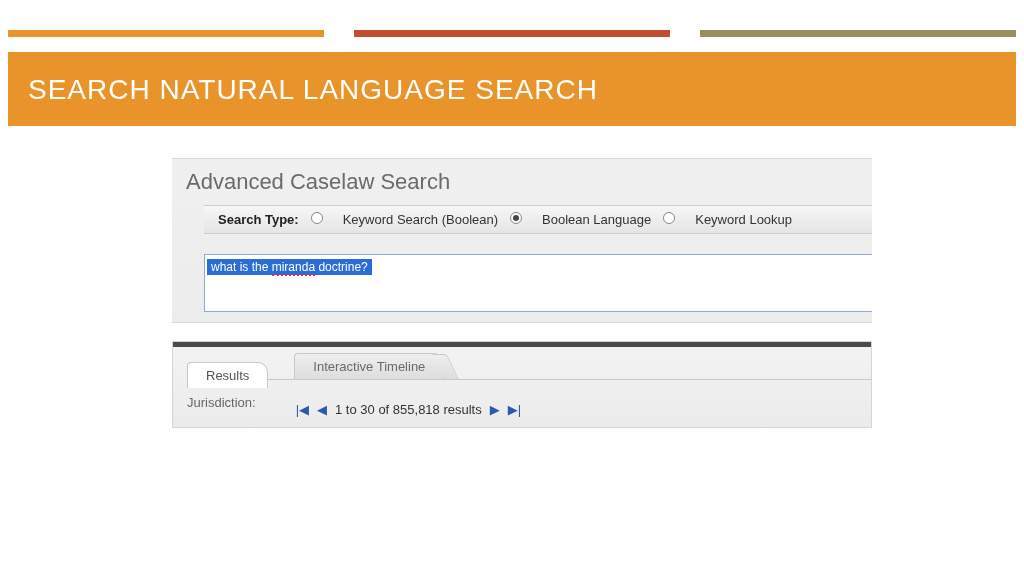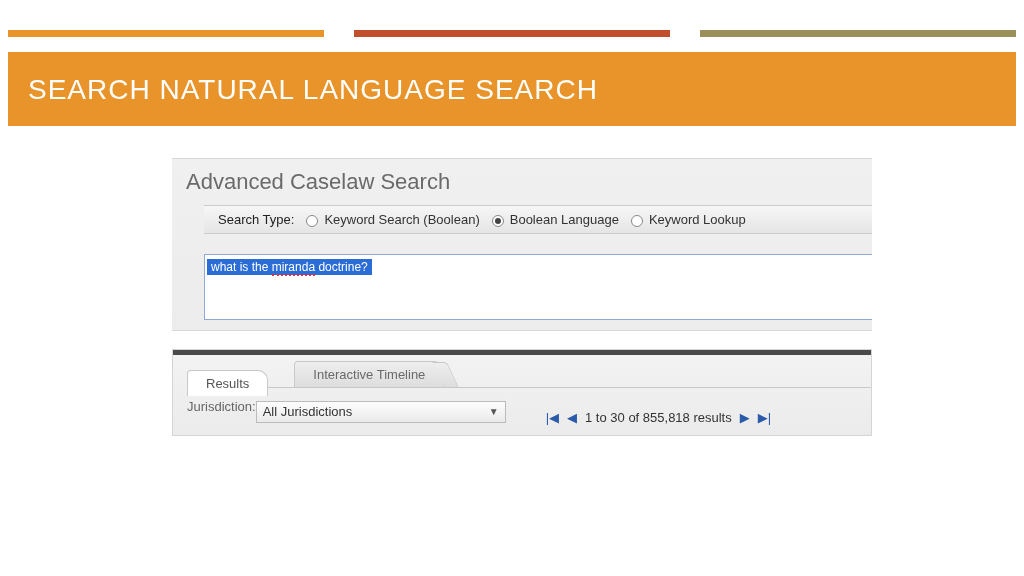--- a/index.html
+++ b/index.html
@@ -55,27 +55,27 @@
       border-left: none;
       border-right: none;
       margin: 4px 0 0 32px;
       padding: 6px 0 6px 14px;
       display: flex;
       align-items: center;
       gap: 12px;
       font-size: 13px;
     }
     .search-type-label {
-      font-weight: normal;
+      font-weight: bold;
       color: #222;
     }
     .radio-wrap {
       display: flex;
-      align-items: flex-end;
-      gap: 6px;
+      align-items: flex-start;
+      gap: 20px;
       color: #333;
     }
     .radio-circle {
       width: 12px;
       height: 12px;
       border-radius: 50%;
       border: 1px solid #888;
       background: #fff;
       display: inline-flex;
       align-items: center;
@@ -85,21 +85,21 @@
       content: "";
       width: 6px;
       height: 6px;
       border-radius: 50%;
       background: #444;
     }
     .query-area {
       margin: 20px 0 0 32px;
       border: 1px solid #8fa9d6;
       border-right: none;
-      height: 66px;
+      height: 58px;
       padding: 2px;
       background: #fff;
     }
     .query-text {
       background: #2a6dd6;
       color: #fff;
       font-size: 12px;
       padding: 1px 4px;
       display: inline-block;
       font-family: Arial;
@@ -157,21 +157,21 @@
       border-top-right-radius: 4px;
     }
     .results-row {
       display: flex;
       align-items: center;
       padding: 8px 14px 0 14px;
       gap: 40px;
     }
     .juris-block {
       display: flex;
-      flex-direction: row;
+      flex-direction: column;
       font-size: 13px;
       color: #666;
     }
     .juris-select {
       margin-top: 2px;
       width: 250px;
       height: 22px;
       border: 1px solid #bbb;
       background: linear-gradient(#fdfdfd, #eaeaea);
       font-size: 13px;
@@ -238,24 +238,20 @@
 
   <div class="panel-2">
     <div class="dark-top"></div>
     <div class="tabs-row">
       <div class="tab active">Results</div>
       <div class="tab inactive">Interactive Timeline</div>
     </div>
     <div class="results-row">
       <div class="juris-block">
         <span>Jurisdiction:</span>
-        <div class="juris-select">
-          <span>All Jurisdictions</span>
-          <span class="select-arrow">▼</span>
-        </div>
       </div>
       <div class="pager">
         <span class="pg-icon">|◀</span>
         <span class="pg-icon">◀</span>
         <span>1 to 30 of 855,818 results</span>
         <span class="pg-icon">▶</span>
         <span class="pg-icon">▶|</span>
       </div>
     </div>
   </div>

